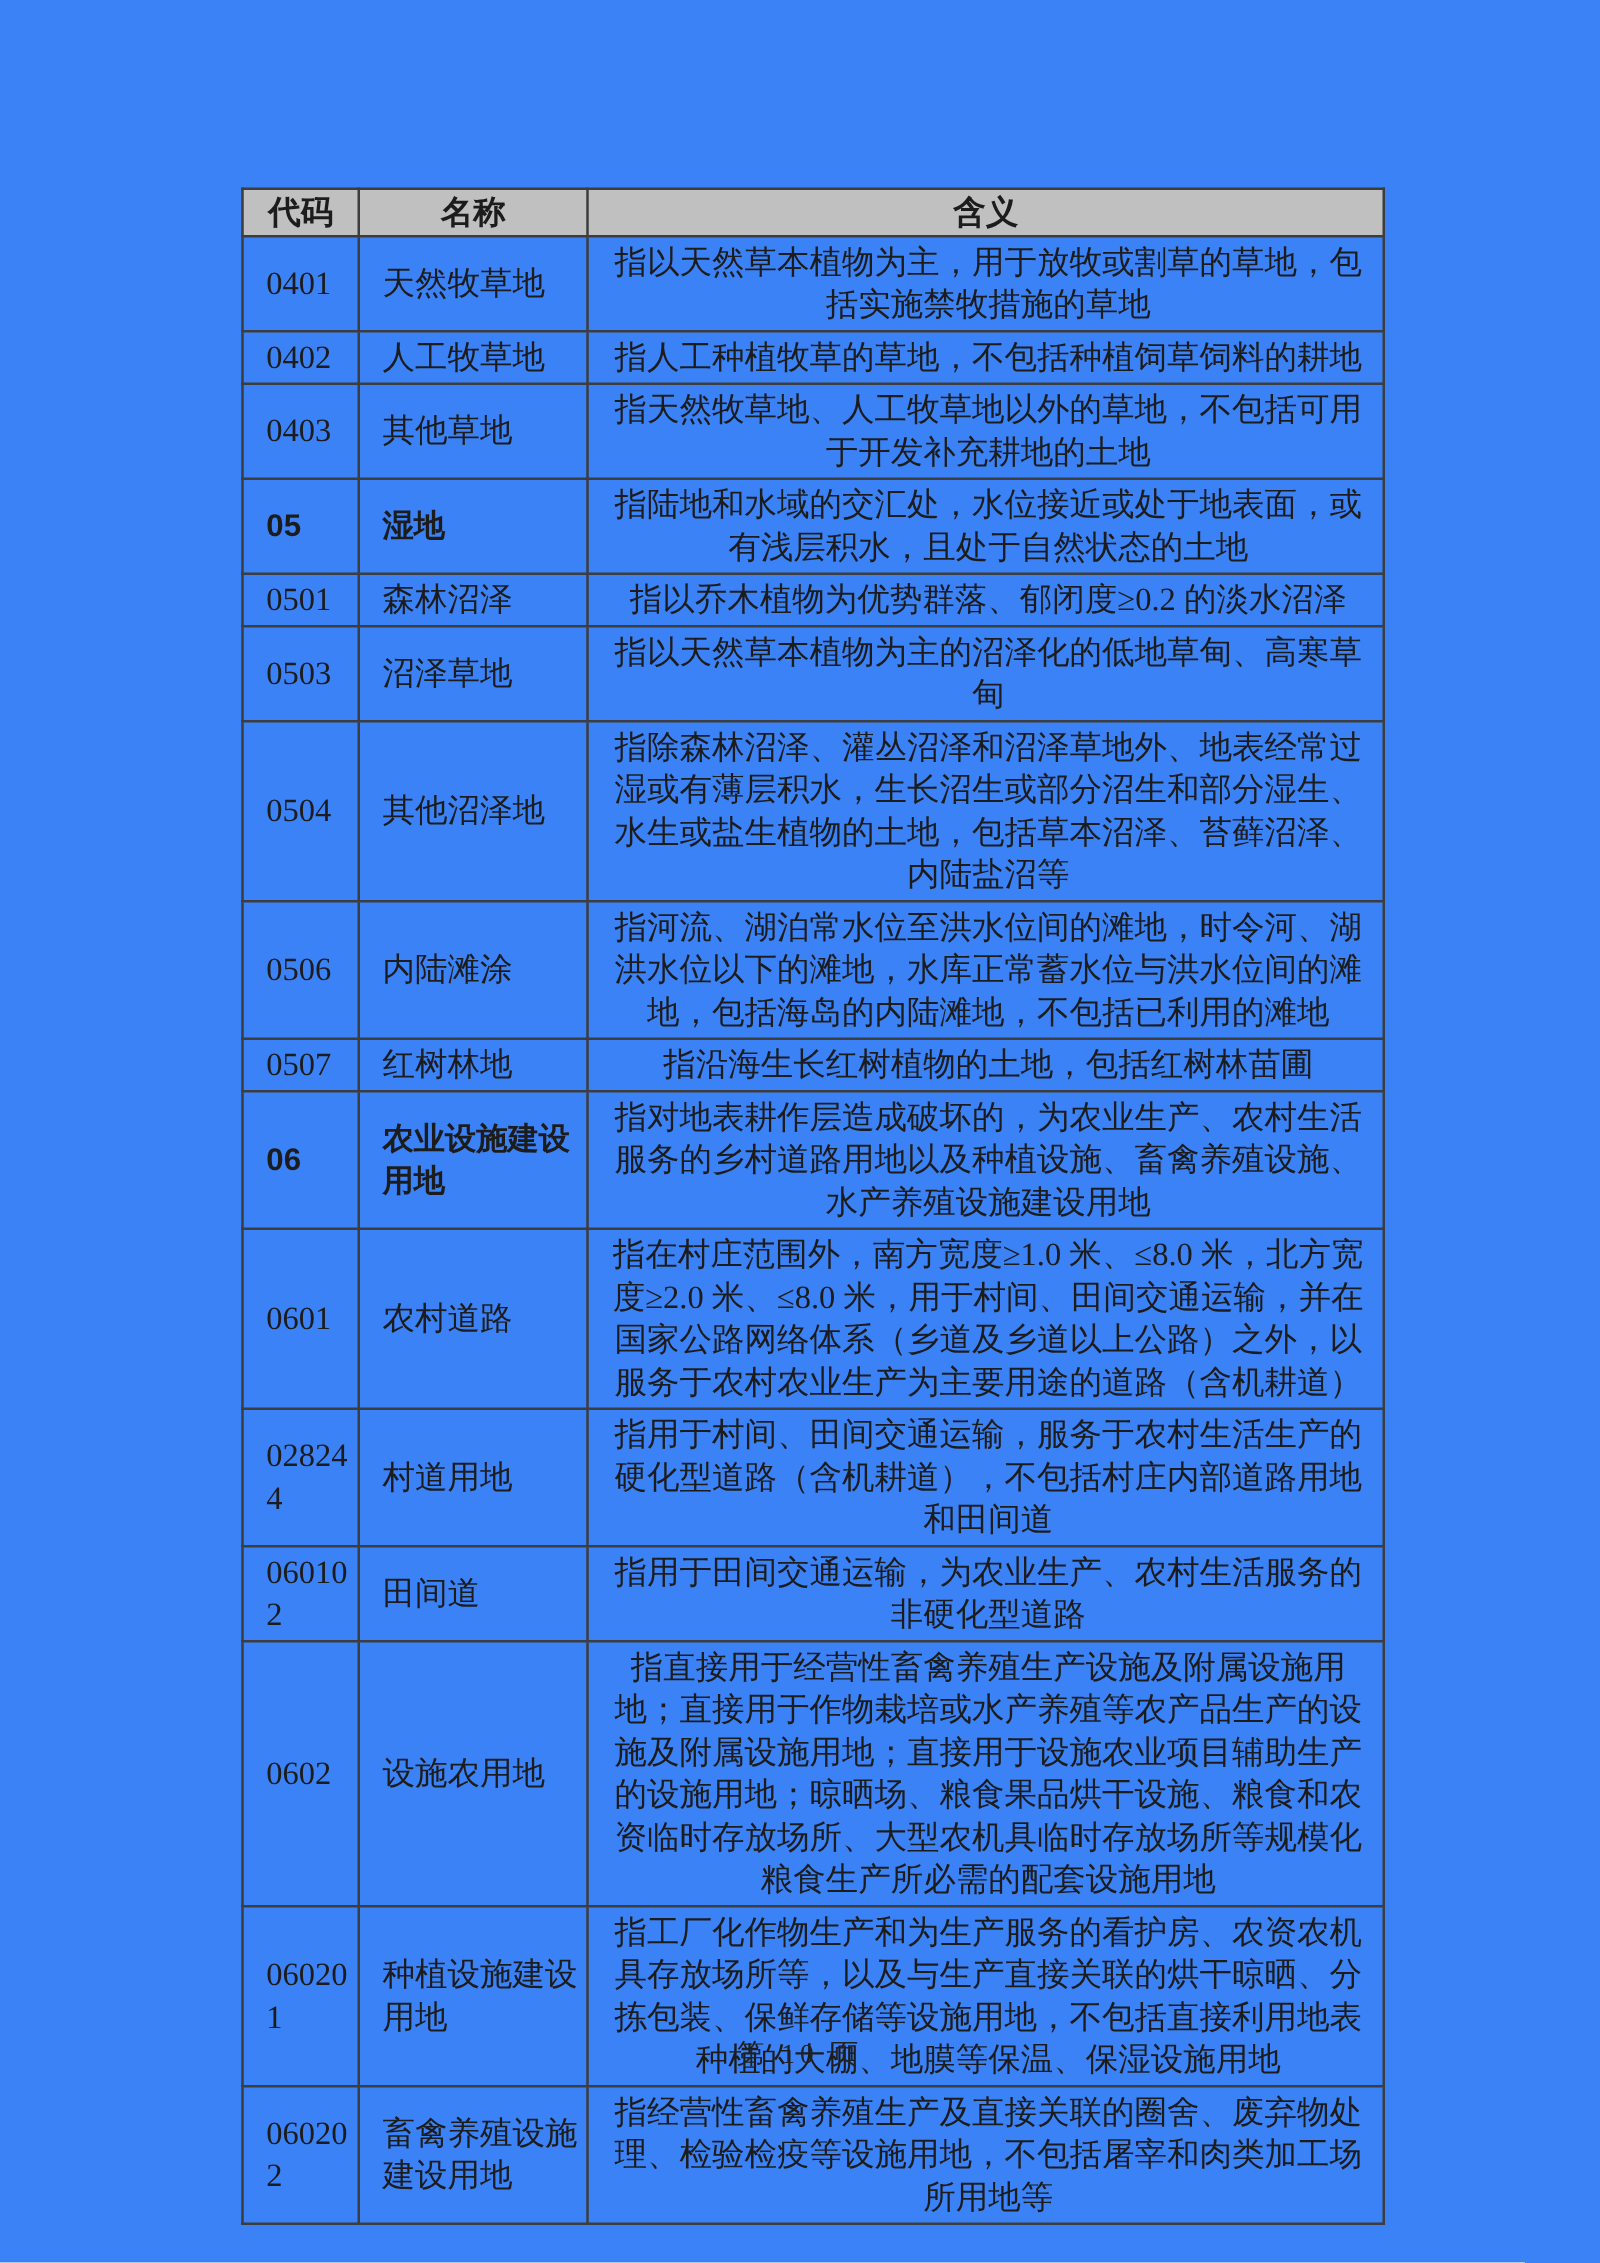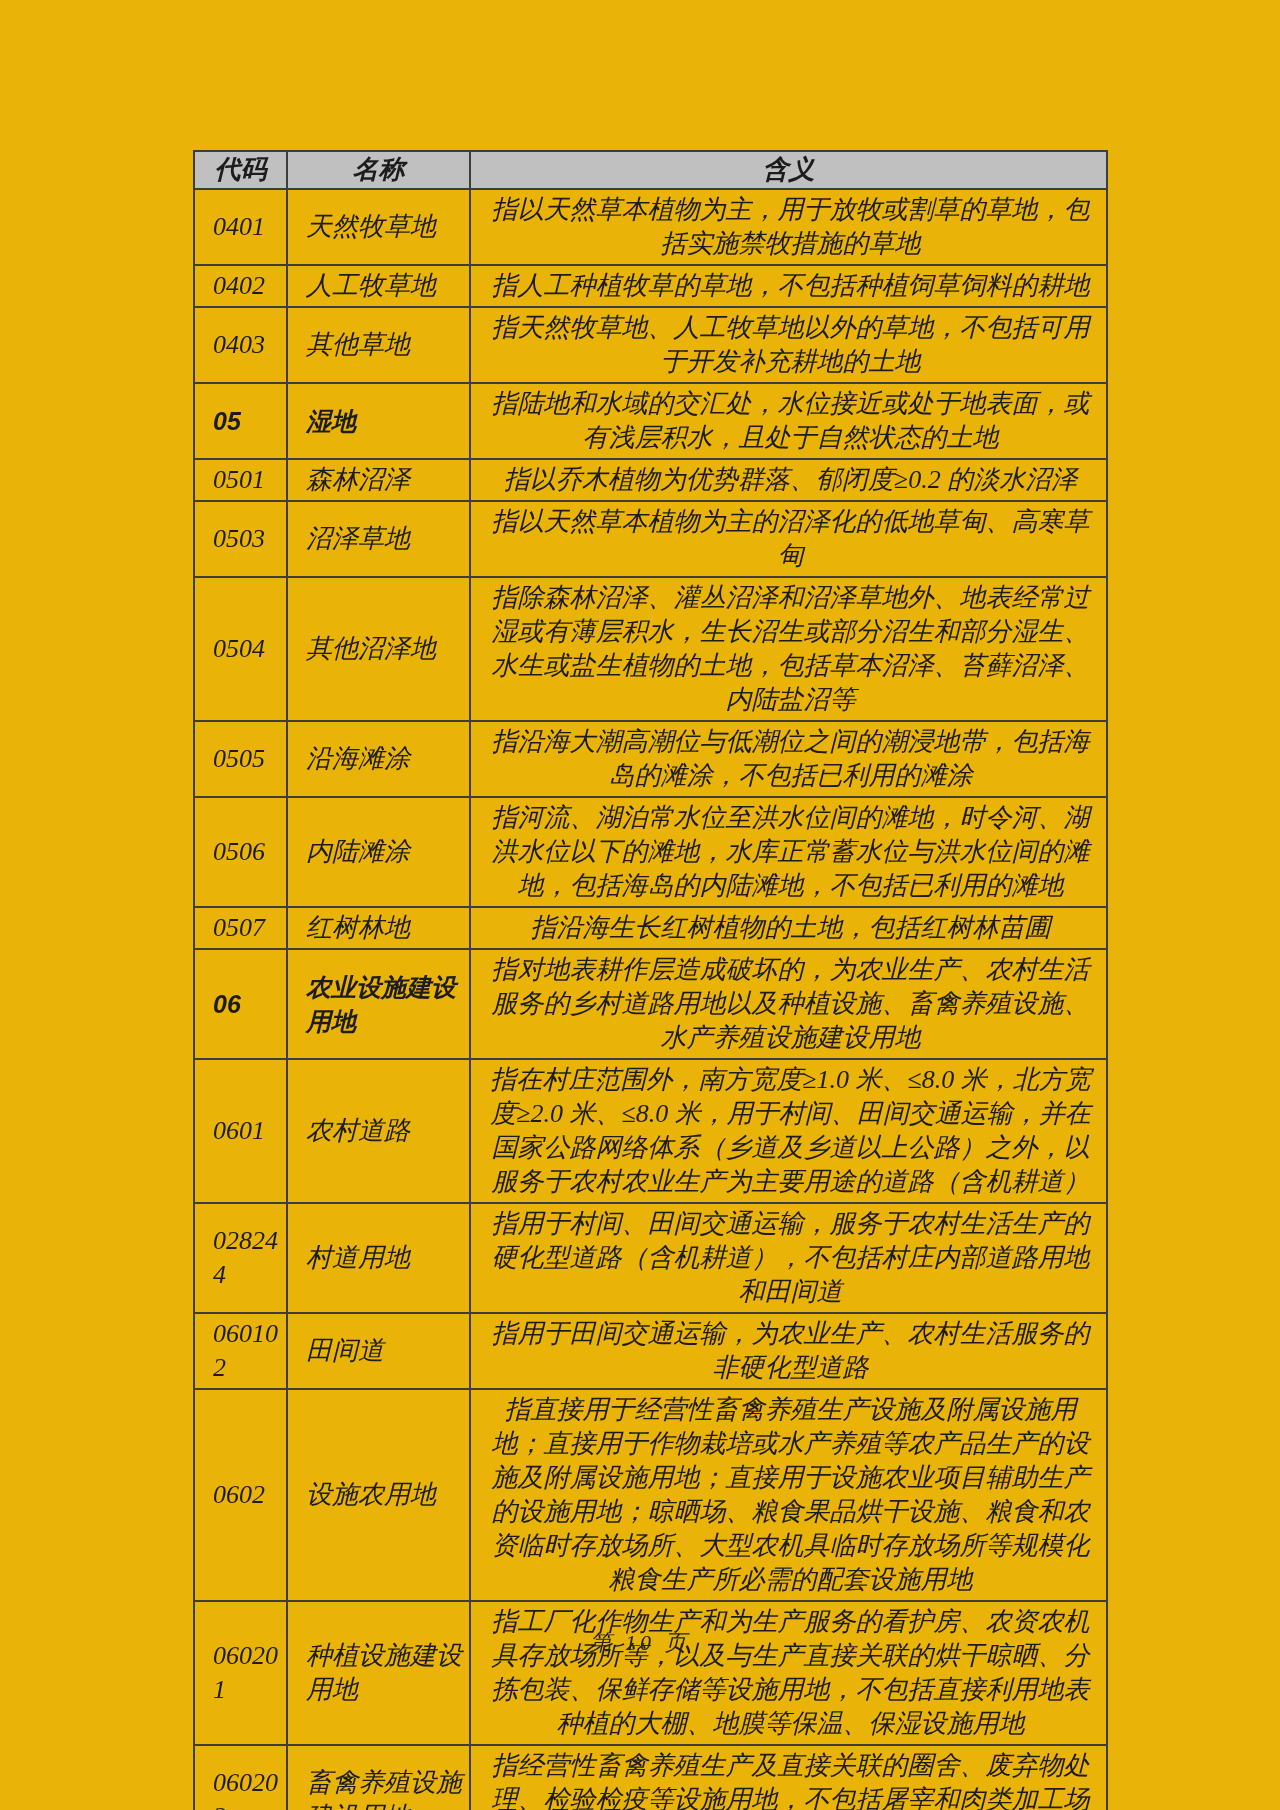--- a/index.html
+++ b/index.html
@@ -4,25 +4,24 @@
 <style>
   html, body {
     margin: 0;
     padding: 0;
     background: #ffffff;
   }
   .page {
     position: relative;
     width: 1280px;
     height: 1810px;
-    background: #eab308;
+    background: #3b82f6;
     font-family: "Liberation Serif", "DejaVu Serif", serif;
     color: #1c1c1c;
     overflow: hidden;
-    font-style: italic;
   }
   .doc-table {
     position: absolute;
     left: 193px;
     top: 150px;
     width: 913px;
     border-collapse: collapse;
     table-layout: fixed;
   }
   .doc-table col.col-code    { width: 93px;  }
@@ -122,25 +121,20 @@
     <td class="code-cell">0503</td>
     <td class="name-cell">沼泽草地</td>
     <td class="meaning-cell">指以天然草本植物为主的沼泽化的低地草甸、高寒草甸</td>
   </tr>
         <tr>
     <td class="code-cell">0504</td>
     <td class="name-cell">其他沼泽地</td>
     <td class="meaning-cell">指除森林沼泽、灌丛沼泽和沼泽草地外、地表经常过湿或有薄层积水，生长沼生或部分沼生和部分湿生、水生或盐生植物的土地，包括草本沼泽、苔藓沼泽、内陆盐沼等</td>
   </tr>
         <tr>
-    <td class="code-cell">0505</td>
-    <td class="name-cell">沿海滩涂</td>
-    <td class="meaning-cell">指沿海大潮高潮位与低潮位之间的潮浸地带，包括海岛的滩涂，不包括已利用的滩涂</td>
-  </tr>
-        <tr>
     <td class="code-cell">0506</td>
     <td class="name-cell">内陆滩涂</td>
     <td class="meaning-cell">指河流、湖泊常水位至洪水位间的滩地，时令河、湖洪水位以下的滩地，水库正常蓄水位与洪水位间的滩地，包括海岛的内陆滩地，不包括已利用的滩地</td>
   </tr>
         <tr>
     <td class="code-cell">0507</td>
     <td class="name-cell">红树林地</td>
     <td class="meaning-cell">指沿海生长红树植物的土地，包括红树林苗圃</td>
   </tr>
         <tr class="bold-row">

